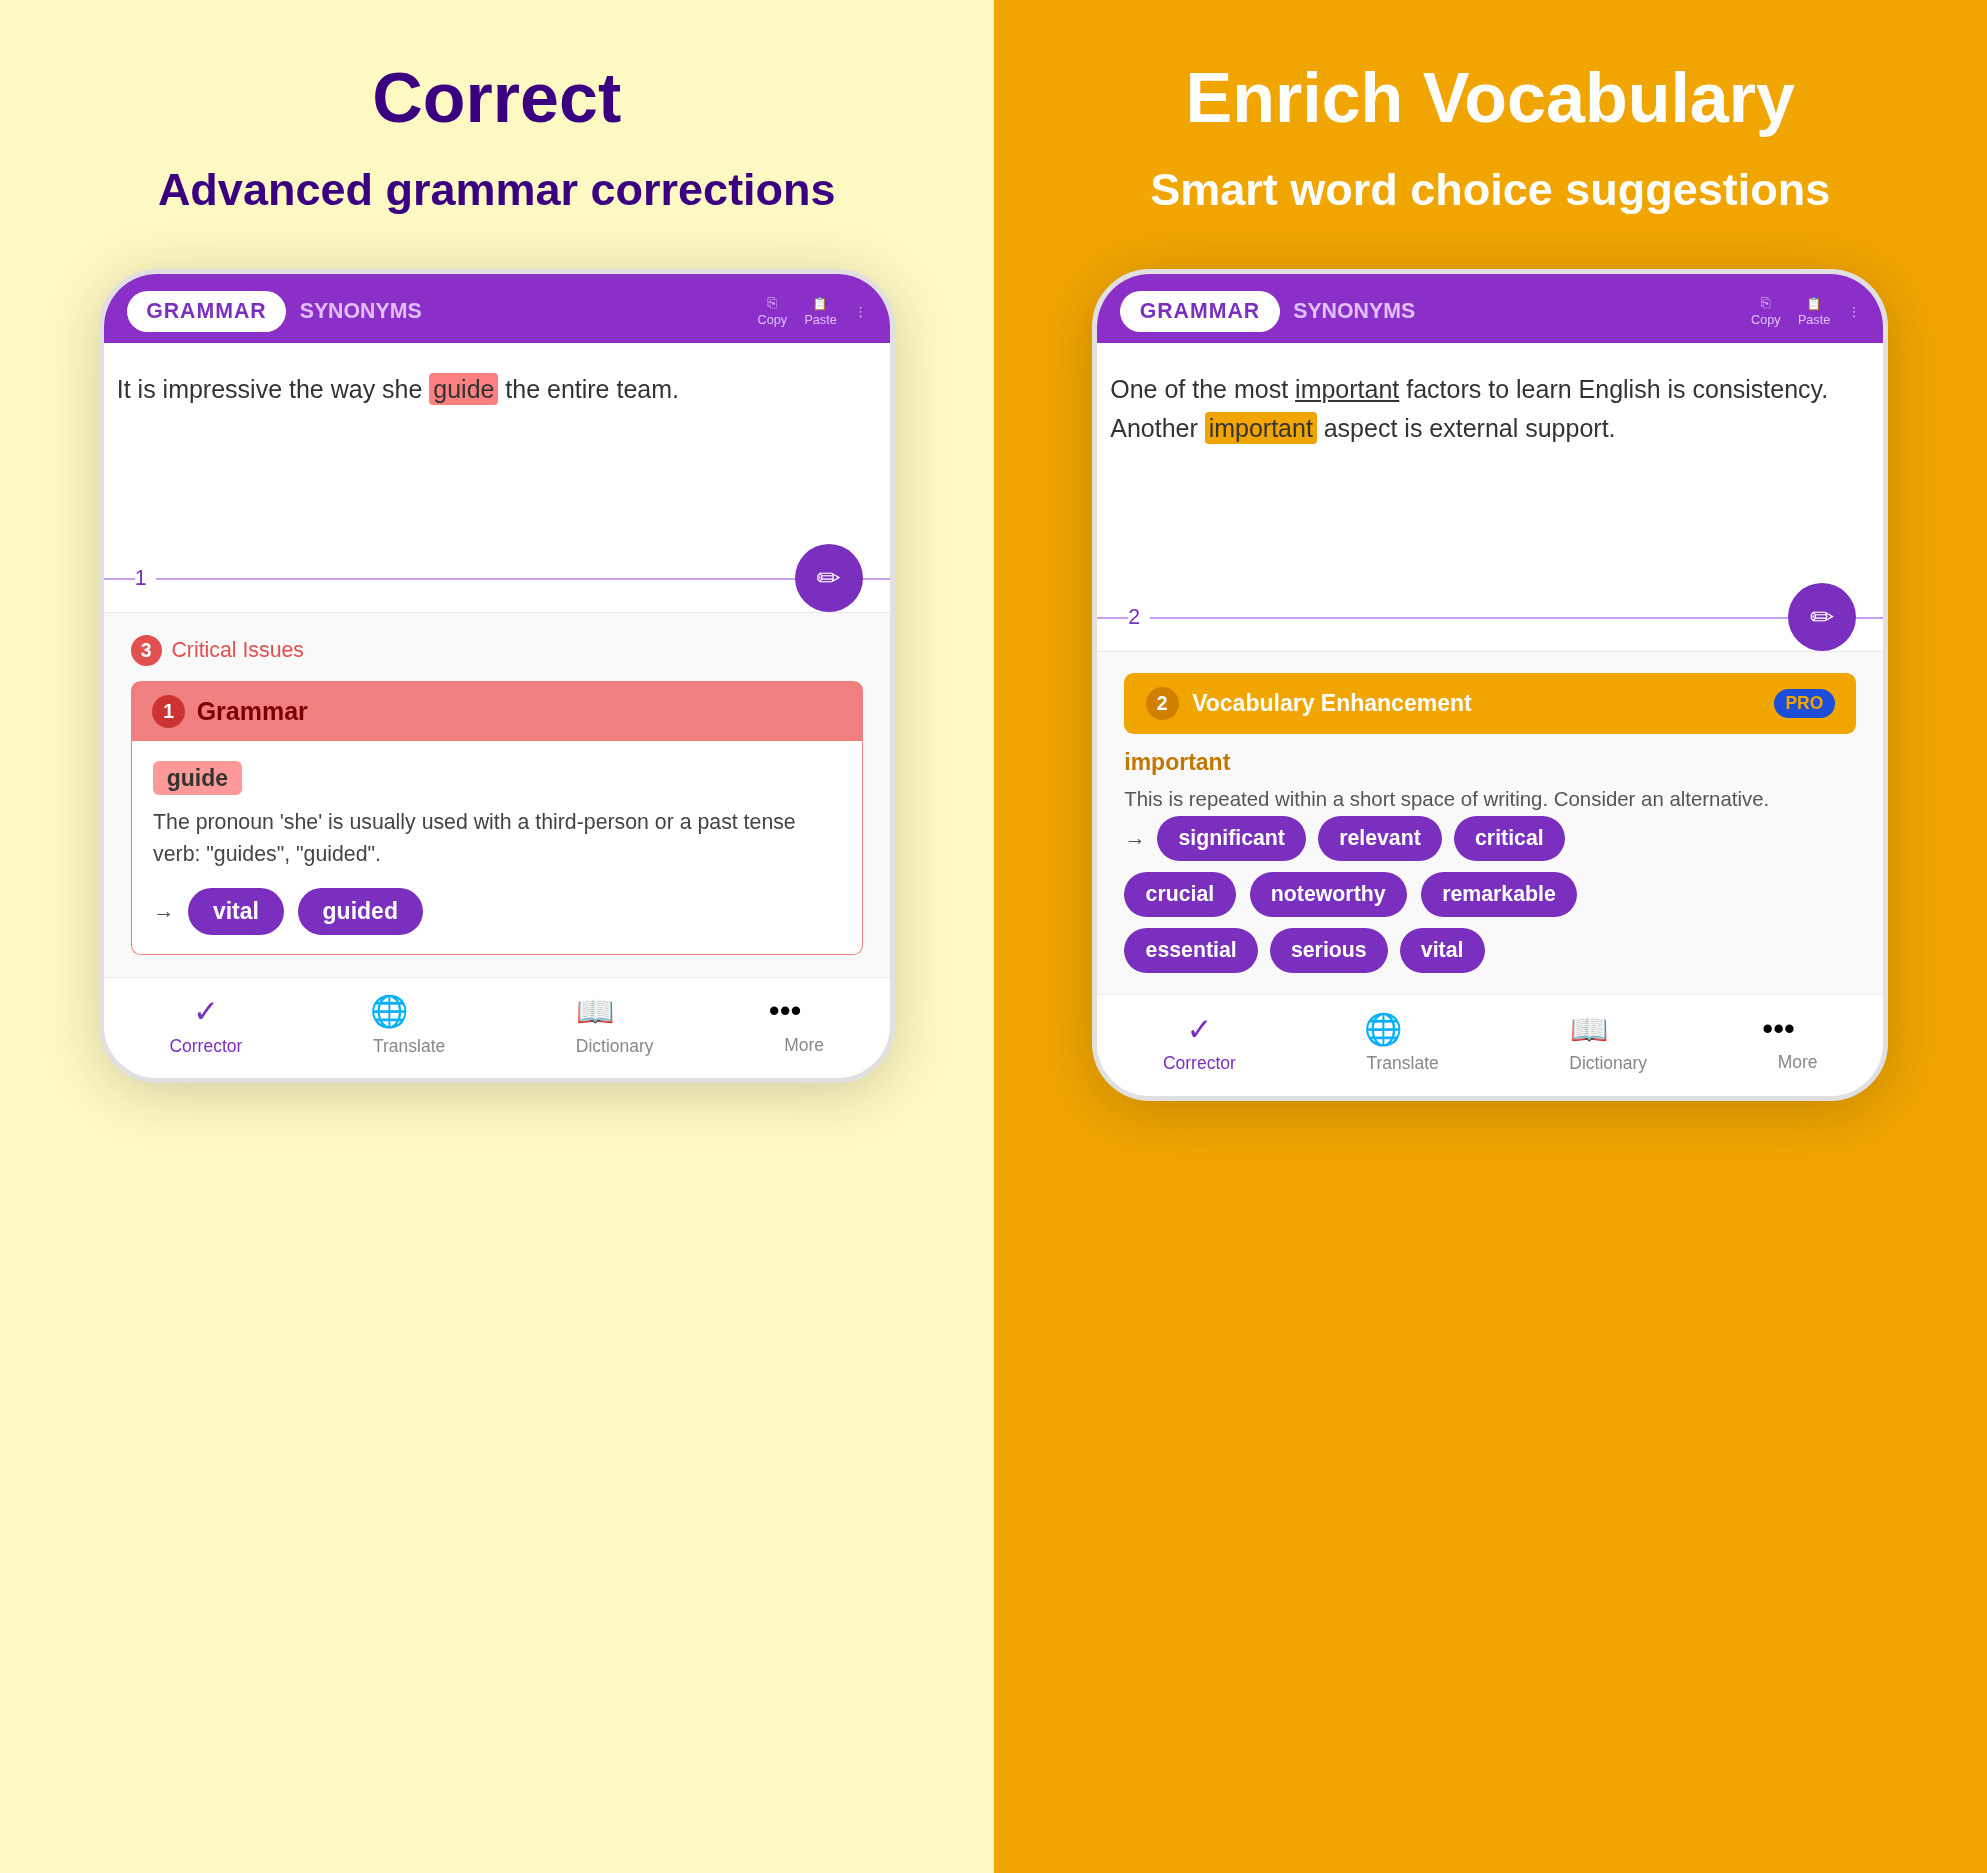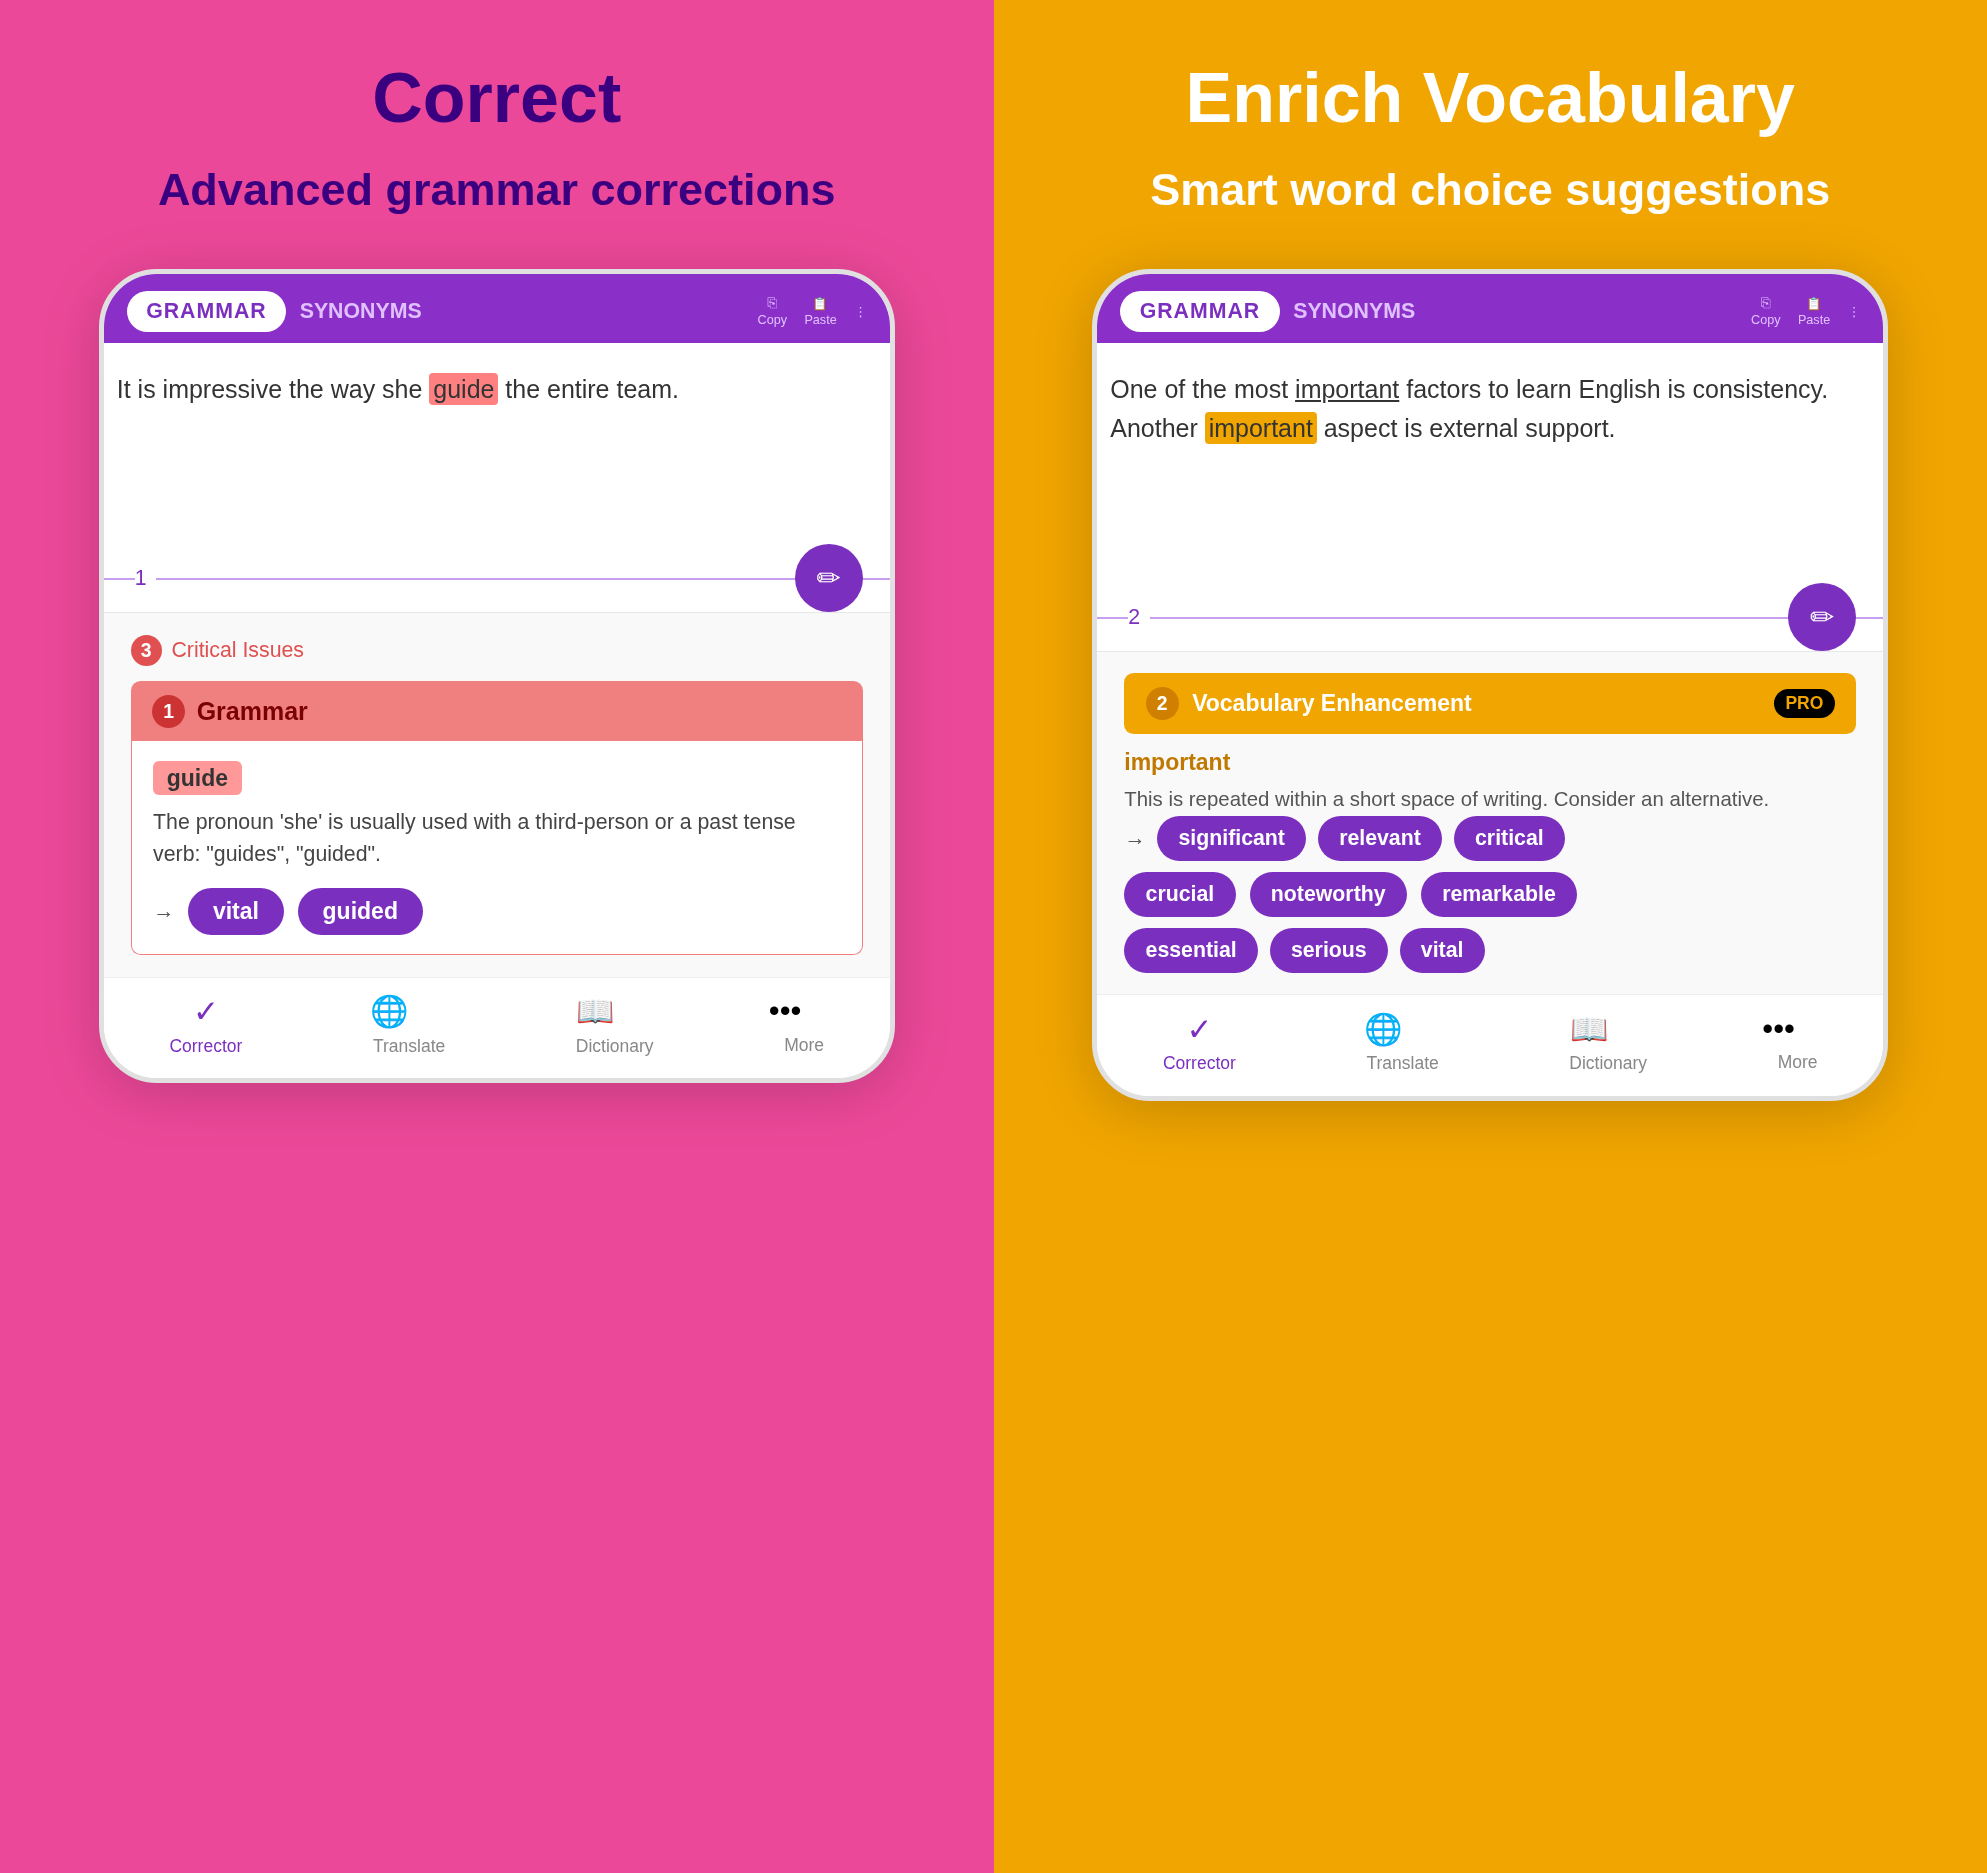--- a/index.html
+++ b/index.html
@@ -13,21 +13,21 @@
 
     .panel {
       flex: 1;
       display: flex;
       flex-direction: column;
       align-items: center;
       padding: 58px 39px 39px;
     }
 
     .panel-left {
-      background: #ec4899;
+      background: #fef9c3;
     }
 
     .panel-right {
       background: #f0a500;
     }
 
     .panel-title {
       font-size: 70px;
       font-weight: 800;
       color: #3a0080;
@@ -359,21 +359,21 @@
     }
 
     .vocab-title {
       font-size: 23px;
       font-weight: 700;
       color: #fff;
       flex: 1;
     }
 
     .pro-badge {
-      background: #000000;
+      background: #1d4ed8;
       color: #f0a500;
       font-size: 17.5px;
       font-weight: 700;
       padding: 3.9px 11.6px;
       border-radius: 19.4px;
     }
 
     .vocab-word {
       font-size: 23px;
       font-weight: 700;

